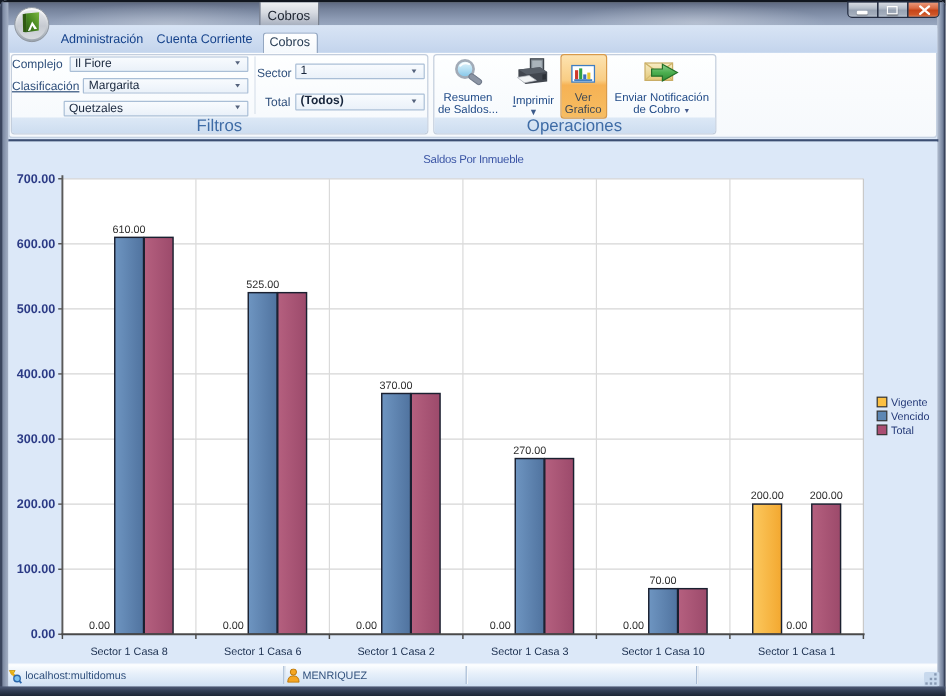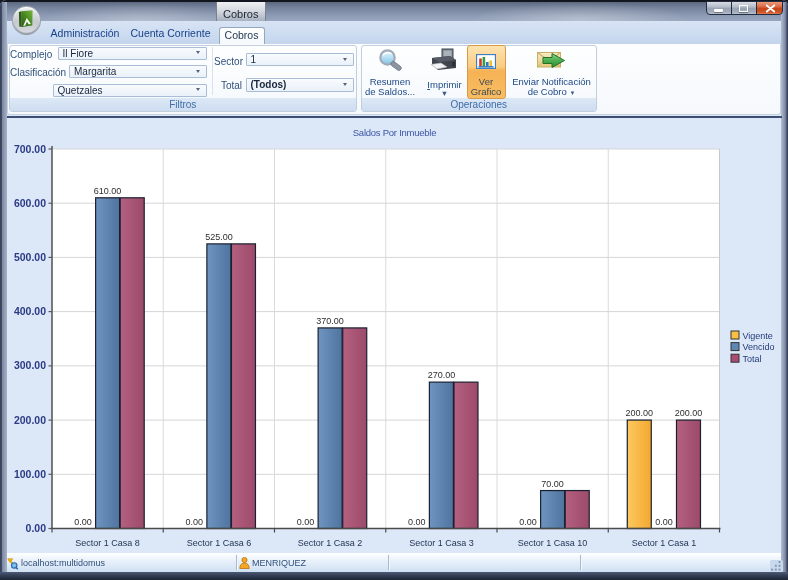--- a/index.html
+++ b/index.html
@@ -28,21 +28,21 @@
   .tab{position:absolute;top:24.5px;height:16px;line-height:16px;font-size:10.5px;color:#15428b;text-align:center;}
   #tab-active{position:absolute;left:218.5px;top:26.5px;width:44px;height:17px;background:linear-gradient(180deg,#ffffff 0%,#f4f8fc 100%);
       border:1px solid #94a7c1;border-bottom:none;border-radius:3px 3px 0 0;
       font-size:10.5px;color:#253a52;text-align:center;line-height:15px;}
   #ribbon{left:6.5px;top:43.5px;width:774.5px;height:71px;background:linear-gradient(180deg,#fcfdfe 0%,#f6f9fc 100%);
       border-radius:0 0 3px 3px;border:1px solid #c5d1e1;border-top:none;box-sizing:border-box;}
   .group{position:absolute;top:44.5px;height:67.5px;border:1px solid #c3cedd;border-radius:3px;box-sizing:border-box;
       background:linear-gradient(180deg,#feffff 0%,#f7fafd 78%,#f2f6fb 100%);}
   .grouplabel{position:absolute;left:0;bottom:0;width:100%;height:13px;border-radius:0 0 2px 2px;
       background:linear-gradient(180deg,#dce8f6 0%,#cdddf0 100%);
-      font-size:10px;color:#3f6ca6;text-align:center;line-height:13px;}
+      font-size:14px;color:#3f6ca6;text-align:center;line-height:13px;}
   .rlabel{position:absolute;font-size:10px;color:#30507c;}
   .combo{position:absolute;height:13px;background:linear-gradient(180deg,#f8fbfe 0%,#eaf1f9 100%);
       border:1px solid #a9bed6;box-sizing:border-box;border-radius:1px;font-size:10px;color:#18263c;
       line-height:11px;padding-left:4px;}
   .carrow{position:absolute;width:0;height:0;border-left:2.7px solid transparent;border-right:2.7px solid transparent;border-top:3.6px solid #54627c;}
   .btext{position:absolute;font-size:9.5px;color:#204a87;text-align:center;}
   .btextg{position:absolute;font-size:9.5px;color:#3e4854;text-align:center;}
   
   #sep{left:6.5px;top:116px;width:775px;height:2px;background:#3c4e72;}
   #chart{left:6.5px;top:118px;width:774.5px;height:435px;background:#dce8f8;}
@@ -109,21 +109,21 @@
 </div>
 
 <div class="group" style="left:8.5px;width:348.5px;">
   <div class="grouplabel">Filtros</div>
 </div>
 <div class="group" style="left:361px;width:235.5px;">
   <div class="grouplabel">Operaciones</div>
 </div>
 
 <div class="rlabel" style="left:10px;top:48.5px;">Complejo</div>
-<div class="rlabel" style="left:10px;top:66.8px;">Clasificación</div>
+<div class="rlabel" style="left:10px;top:66.8px;text-decoration:underline;">Clasificación</div>
 <div class="rlabel" style="left:10px;top:84.5px;margin-left:44px;">Moneda</div>
 <div class="combo" style="left:57.5px;top:46.5px;width:149px;">Il Fiore</div>
 <div class="combo" style="left:69px;top:65px;width:137.5px;">Margarita</div>
 <div class="combo" style="left:52.5px;top:83.5px;width:154px;">Quetzales</div>
 <div class="carrow" style="left:196px;top:51px;"></div>
 <div class="carrow" style="left:196px;top:69.5px;"></div>
 <div class="carrow" style="left:196px;top:88px;"></div>
 <div class="abs" style="left:211.5px;top:47px;width:1px;height:48px;background:#d9e1ec;"></div>
 <div class="rlabel" style="left:210px;top:56px;width:33px;text-align:right;">Sector</div>
 <div class="rlabel" style="left:218px;top:79.5px;width:24px;text-align:right;">Total</div>

